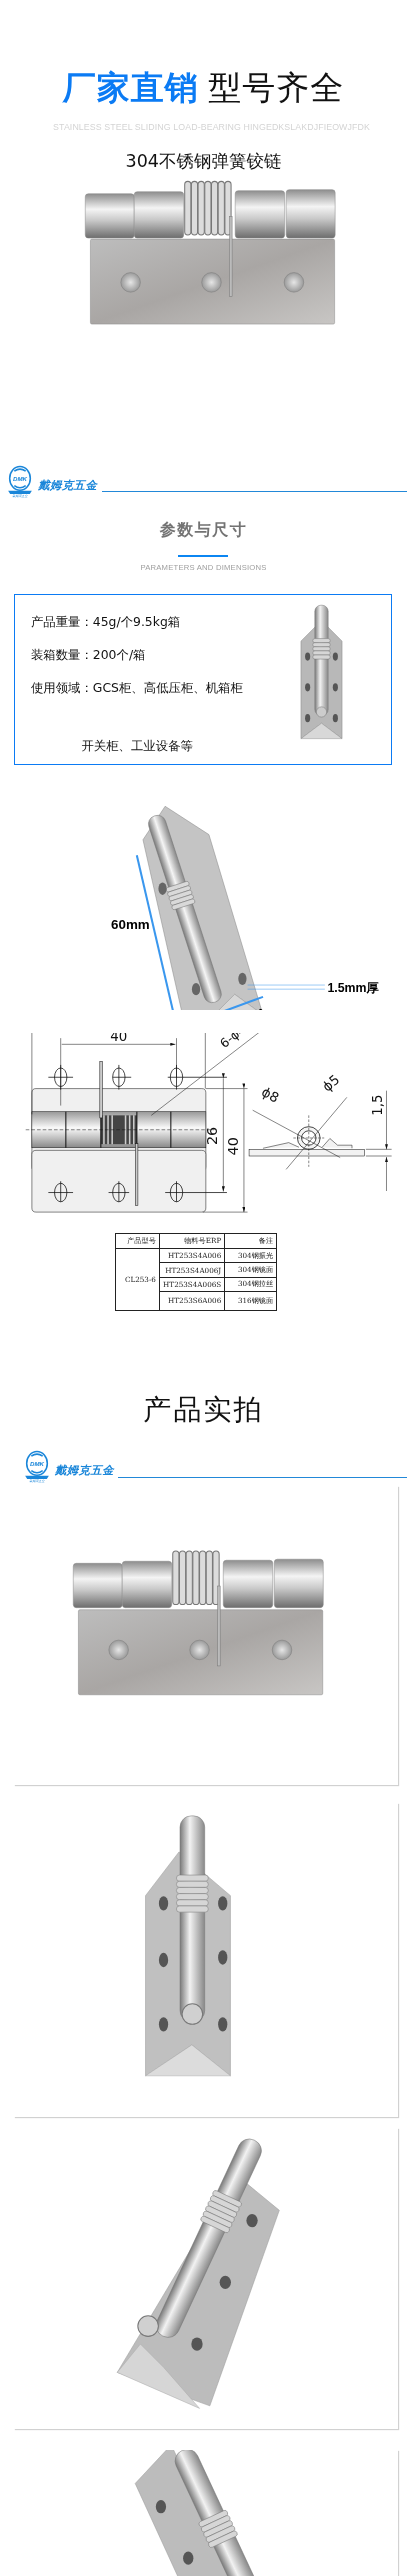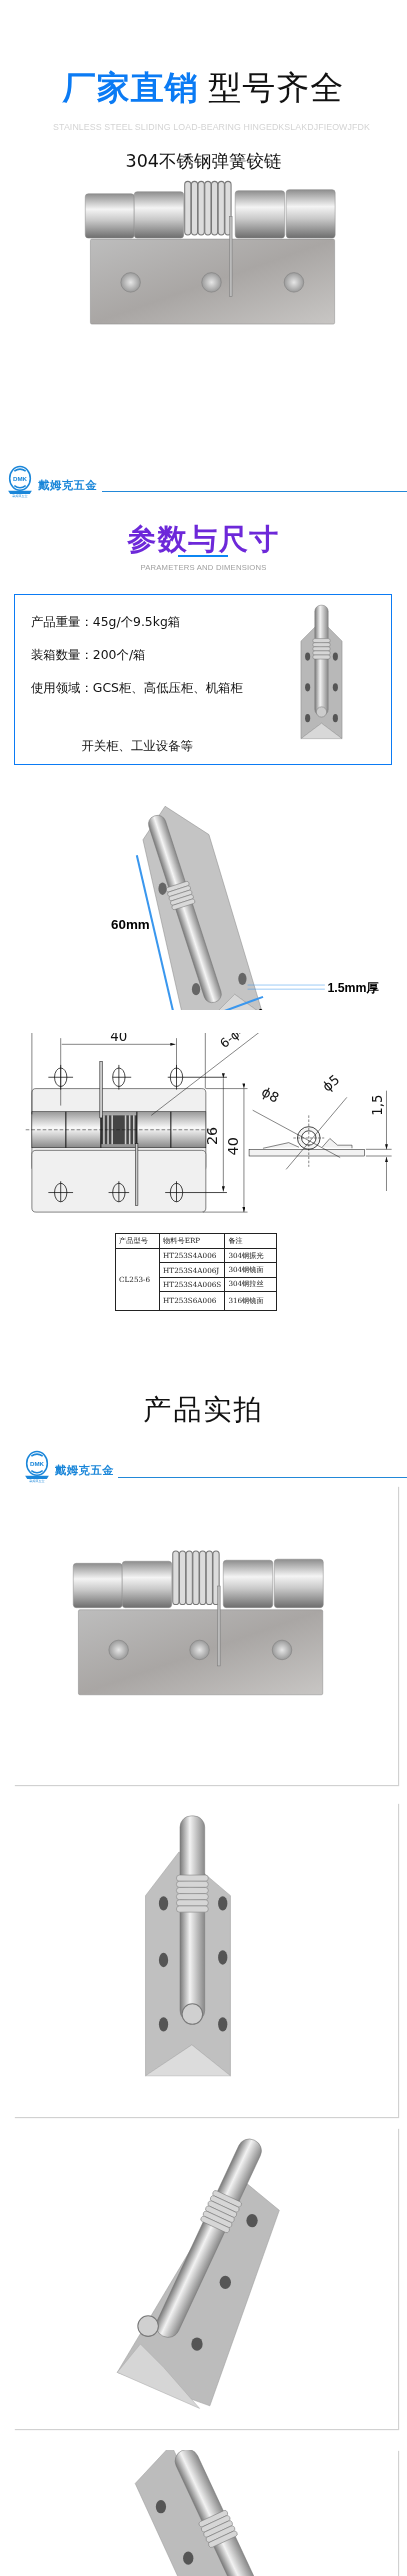--- a/index.html
+++ b/index.html
@@ -12,45 +12,45 @@
   .hero-title .blue { color: #0b7bf4; font-weight: bold; }
   .hero-title .black { color: #111; margin-left: 9.3px; }
   .hero-en { left: 0; width: 407px; top: 122px; text-align: center; font-size: 8.8px; color: #d4d4d4; letter-spacing: 0.1px; font-family: "Liberation Sans", sans-serif; padding-left: 16px; }
   .hero-sub { left: 0; width: 407px; top: 149px; text-align: center; font-size: 17.5px; color: #111; }
 
   
   .photo { background: #fff; overflow: hidden; padding-left: 8px; }
   .photo svg { display: block; }
 
   
-  .brand { left: 7.2px; height: 33px; width: 400px; }
+  .brand { left: 7.2px; height: 33px; width: 400px; font-style: italic; }
   .brand .logo { position: absolute; left: 0; top: 0; width: 26px; height: 33px; }
   .brand .name { position: absolute; left: 31px; top: 13.4px; font-size: 11.3px; color: #1a86d9; font-weight: bold; letter-spacing: 0.5px; }
   .brand .rule { position: absolute; left: 95px; right: 0; top: 26px; height: 1px; background: #2288d8; }
 
   
-  .sec-title { left: 0; width: 407px; text-align: center; font-size: 29px; font-weight: bold; color: #6d28d9; letter-spacing: 1.5px; }
+  .sec-title { left: 0; width: 407px; text-align: center; font-size: 16px; font-weight: bold; color: #737373; letter-spacing: 1.5px; }
   .sec-bar { left: 178px; width: 50px; height: 1.5px; background: #0b86f2; }
   .sec-en { left: 0; width: 407px; text-align: center; font-size: 7.7px; color: #9e9e9e; font-family: "Liberation Sans", sans-serif; letter-spacing: 0.2px; }
 
   
   .spec-box { left: 14.4px; top: 594px; width: 378px; height: 171px; border: 1.5px solid #0b7bf4; }
   .spec-list { position: absolute; left: 15.5px; top: 10.3px; }
   .spec-row { font-size: 12.4px; line-height: 33px; height: 33px; color: #111; white-space: nowrap; }
   .spec-row .k { display: inline-block; }
   .spec-row .v { display: inline-block; }
   .spec-cont { font-size: 12.4px; color: #111; position: absolute; left: 66px; top: 215px; }
   .spec-photo { position: absolute; left: 268px; top: 5.2px; width: 77px; height: 149px; }
 
   
   .dim-label { color: #3a97ee; font-weight: bold; font-family: "Liberation Sans", sans-serif; }
 
   
   .erp-table { left: 115px; top: 1233px; border-collapse: collapse; font-family: "DejaVu Serif", "Liberation Serif", serif; font-size: 7.2px; color: #222; }
-  .erp-table td, .erp-table th { border: 0.8px solid #222; text-align: left; font-weight: normal; height: 14.4px; padding: 0 3.1px; margin-top: 16px; }
+  .erp-table td, .erp-table th { border: 0.8px solid #222; text-align: right; font-weight: normal; height: 14.4px; padding: 0 3.1px; margin-top: 16px; }
   .erp-table th { height: 15px; }
   .erp-table .c1 { width: 44px; }
   .erp-table .c2 { width: 62px; }
   .erp-table .c3 { width: 52px; }
 
   
   .real-title { left: 0; width: 407px; top: 1391px; text-align: center; font-size: 28px; color: #111; letter-spacing: 2.1px; }
   .frame { left: 14px; width: 251px; background: #fff; box-shadow: 1px 1px 1px rgba(0,0,0,0.18); }
 </style>
 </head>

